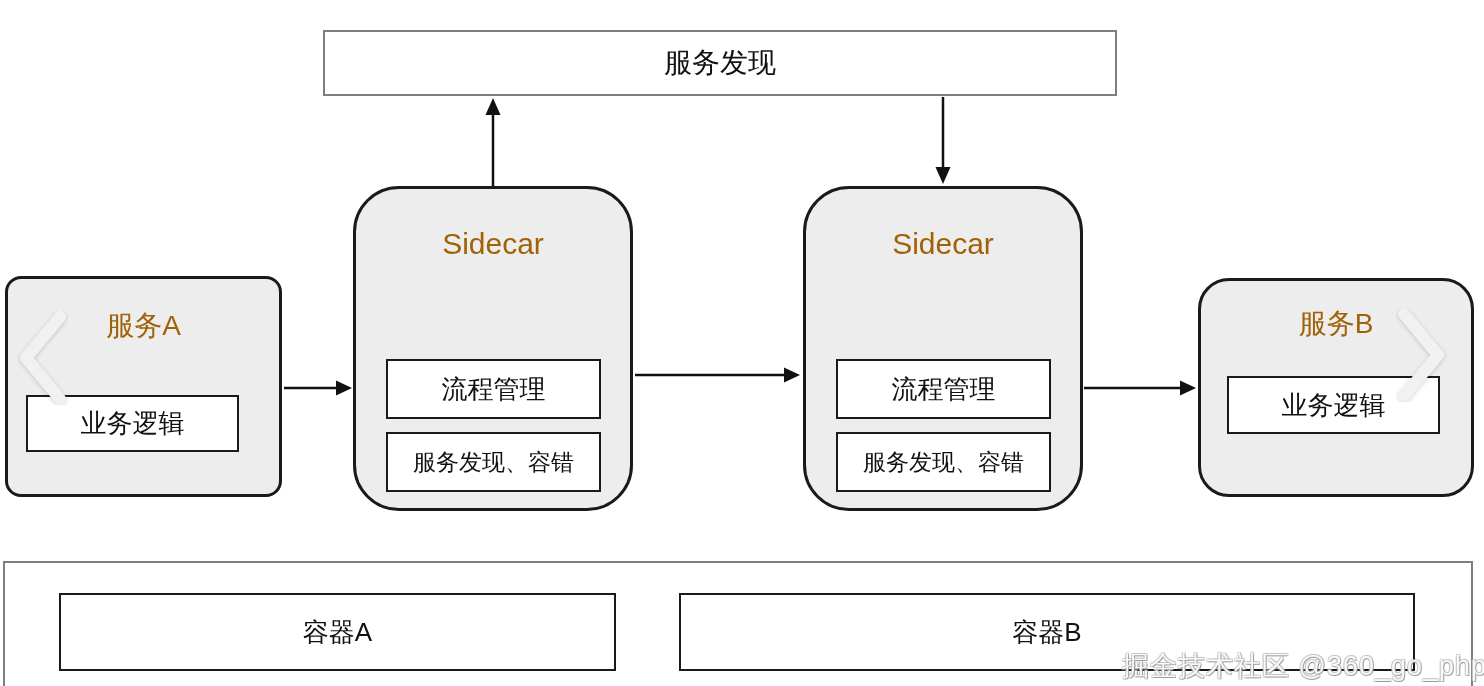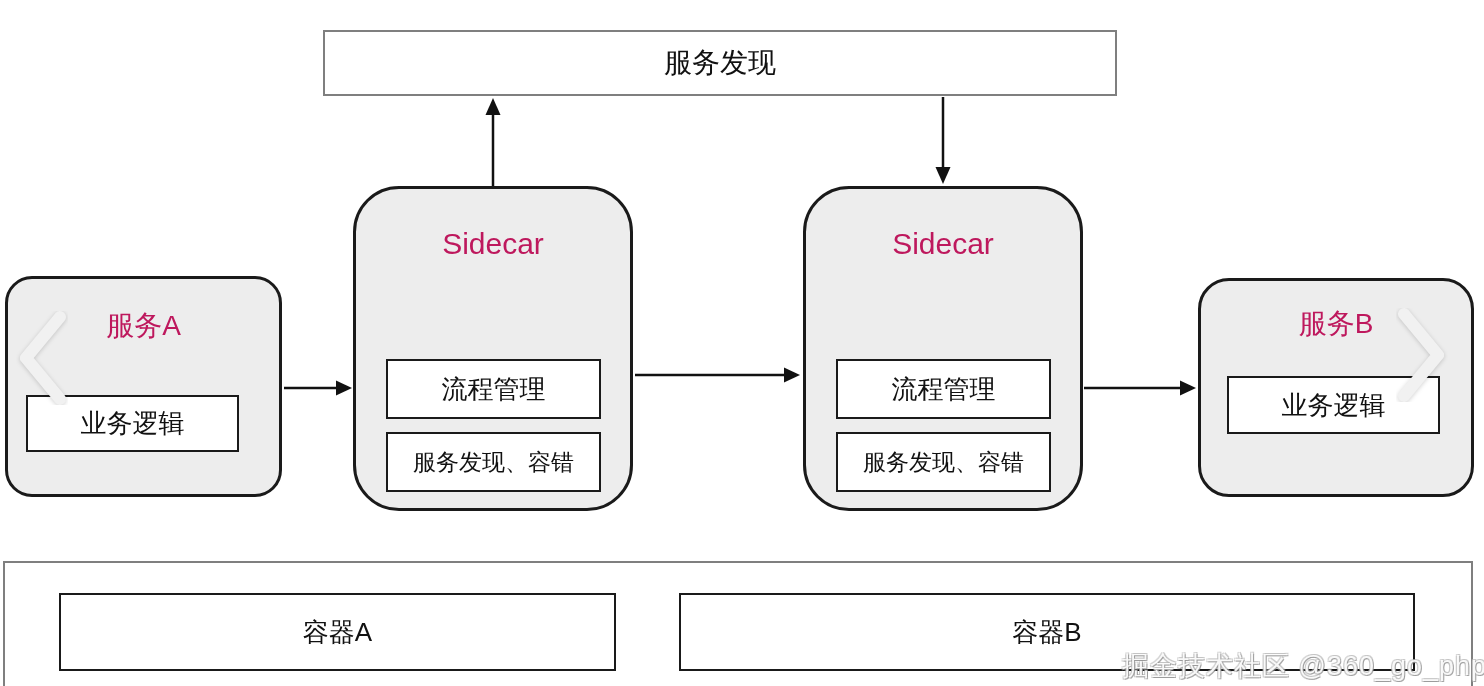--- a/index.html
+++ b/index.html
@@ -30,21 +30,21 @@
     position: absolute;
     background: #ededed;
     border: 3px solid #1a1a1a;
     box-sizing: border-box;
   }
   .node-title {
     position: absolute;
     left: 0; right: 0;
     text-align: center;
     font-size: 28px;
-    color: #be185d;
+    color: #a16207;
   }
   .inner-box {
     position: absolute;
     background: #ffffff;
     border: 2px solid #1a1a1a;
     box-sizing: border-box;
     display: flex;
     align-items: center;
     justify-content: center;
     font-size: 26px;
@@ -95,21 +95,21 @@
 </style>
 </head>
 <body>
 
 <div class="page">
 
   <div class="plain-box" style="left:323px; top:16px; width:794px; height:66px;">
     <span class="top-label">服务发现</span>
   </div>
 
-  <div class="node" style="left:5px; top:262px; width:277px; height:221px; border-radius:27px;">
+  <div class="node" style="left:5px; top:262px; width:277px; height:221px; border-radius:16px;">
     <div class="node-title" style="top:28px;">服务A</div>
     <div class="inner-box" style="left:18px; top:116px; width:213px; height:57px;">
       <span>业务逻辑</span>
     </div>
   </div>
 
   <div class="node" style="left:353px; top:172px; width:280px; height:325px; border-radius:46px;">
     <div class="node-title" style="top:38px; font-size:30px;">Sidecar</div>
     <div class="inner-box" style="left:30px; top:170px; width:215px; height:60px;">
       <span>流程管理</span>

